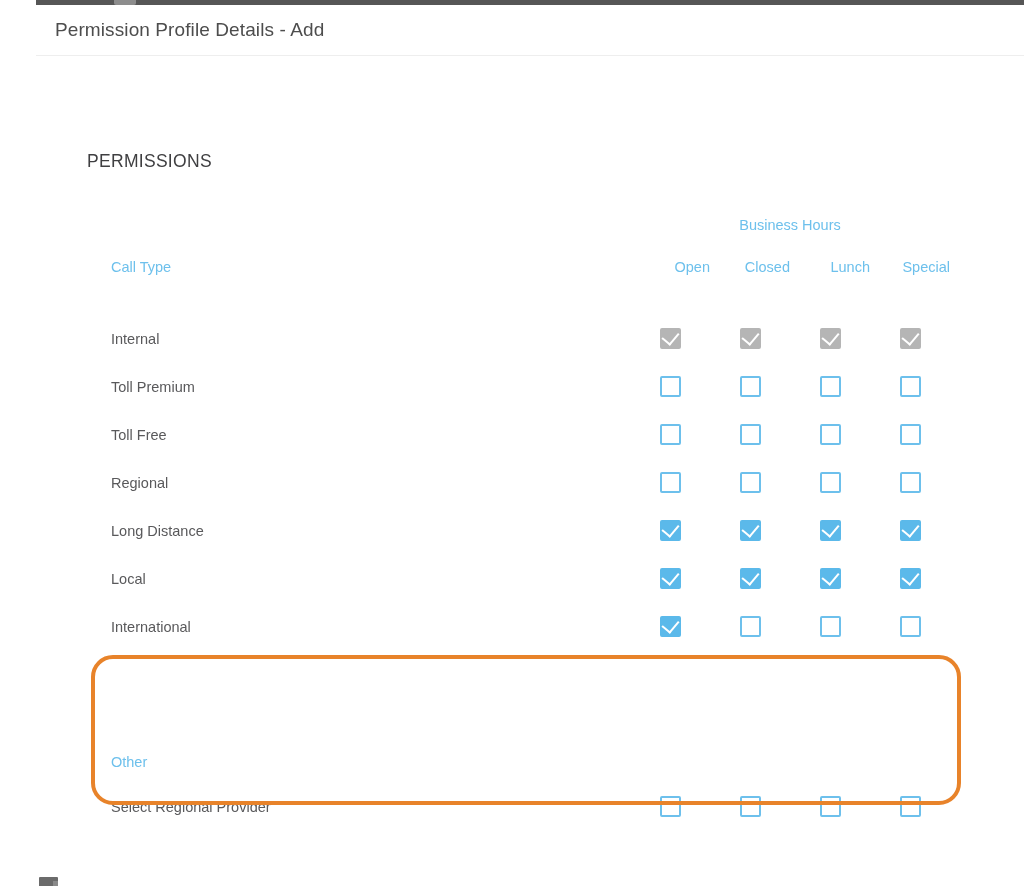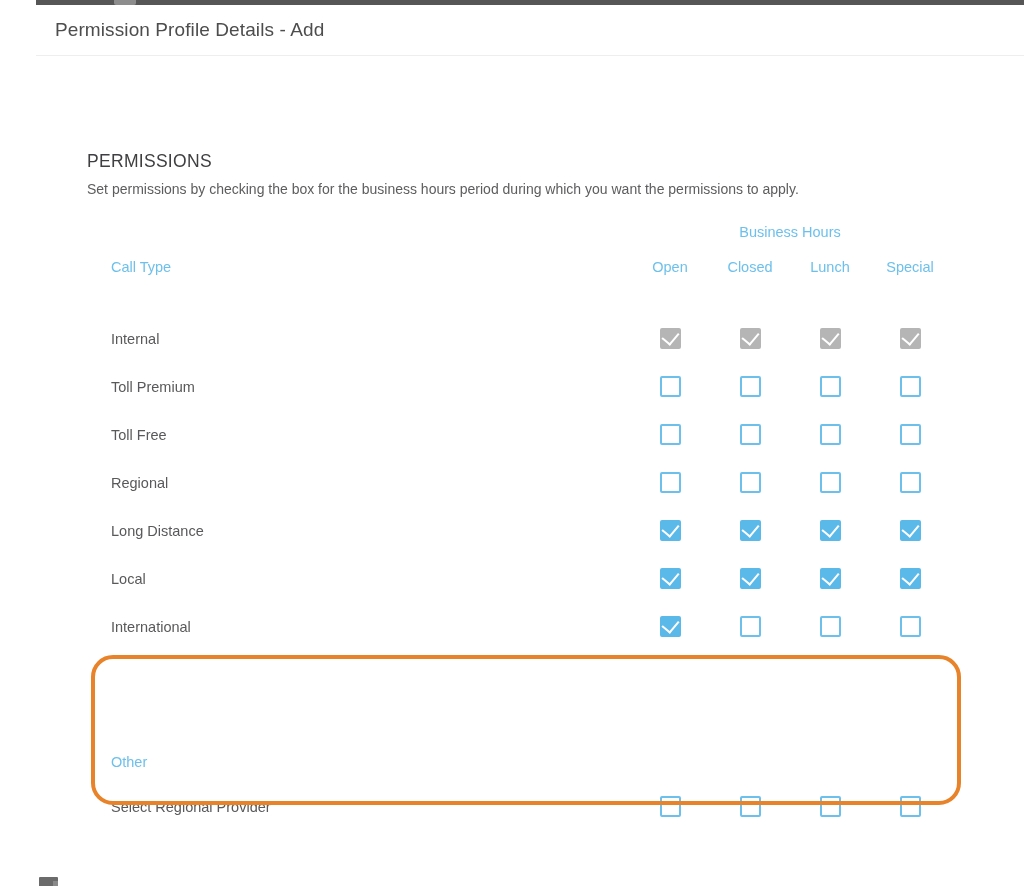--- a/index.html
+++ b/index.html
@@ -138,21 +138,21 @@
   .perm-table {
     position: absolute;
     left: 0;
     top: 160px;
     width: 1010px;
   }
 
   .group-header {
     position: absolute;
     left: 594px;
-    top: 7px;
+    top: 0px;
     width: 320px;
     text-align: center;
     font-size: 14.5px;
     color: #6dc0ec;
     white-space: nowrap;
   }
 
   .col-headers {
     position: absolute;
     left: 0;
@@ -165,21 +165,21 @@
     left: 75px;
     top: 0;
     font-size: 14.5px;
     color: #6dc0ec;
     white-space: nowrap;
   }
   .col-head {
     position: absolute;
     top: 0;
     width: 80px;
-    text-align: center;
+    text-align: right;
     font-size: 14.5px;
     color: #6dc0ec;
     white-space: nowrap;
   }
 
   .rows {
     position: absolute;
     left: 0;
     top: 100px;
     width: 1010px;
@@ -363,21 +363,20 @@
     <div class="dialog-title">Permission Profile Details - Add</div>
   </div>
 
   <div class="scrollbar-track"></div>
   <div class="scrollbar-thumb" style="background: rgb(111, 183, 238);"></div>
 
   <div class="dialog-body">
 
 
     <div class="section-title">PERMISSIONS</div>
-    <div class="section-desc">Set permissions by checking the box for the business hours period during which you want the permissions to apply.</div>
 
     <div class="perm-table">
 
       <div class="group-header">Business Hours</div>
 
       <div class="col-headers">
         <div class="col-head-calltype">Call Type</div>
         <div id="col-head-container">
             <div class="col-head" style="left: 594px;">Open</div>
             <div class="col-head" style="left: 674px;">Closed</div>

